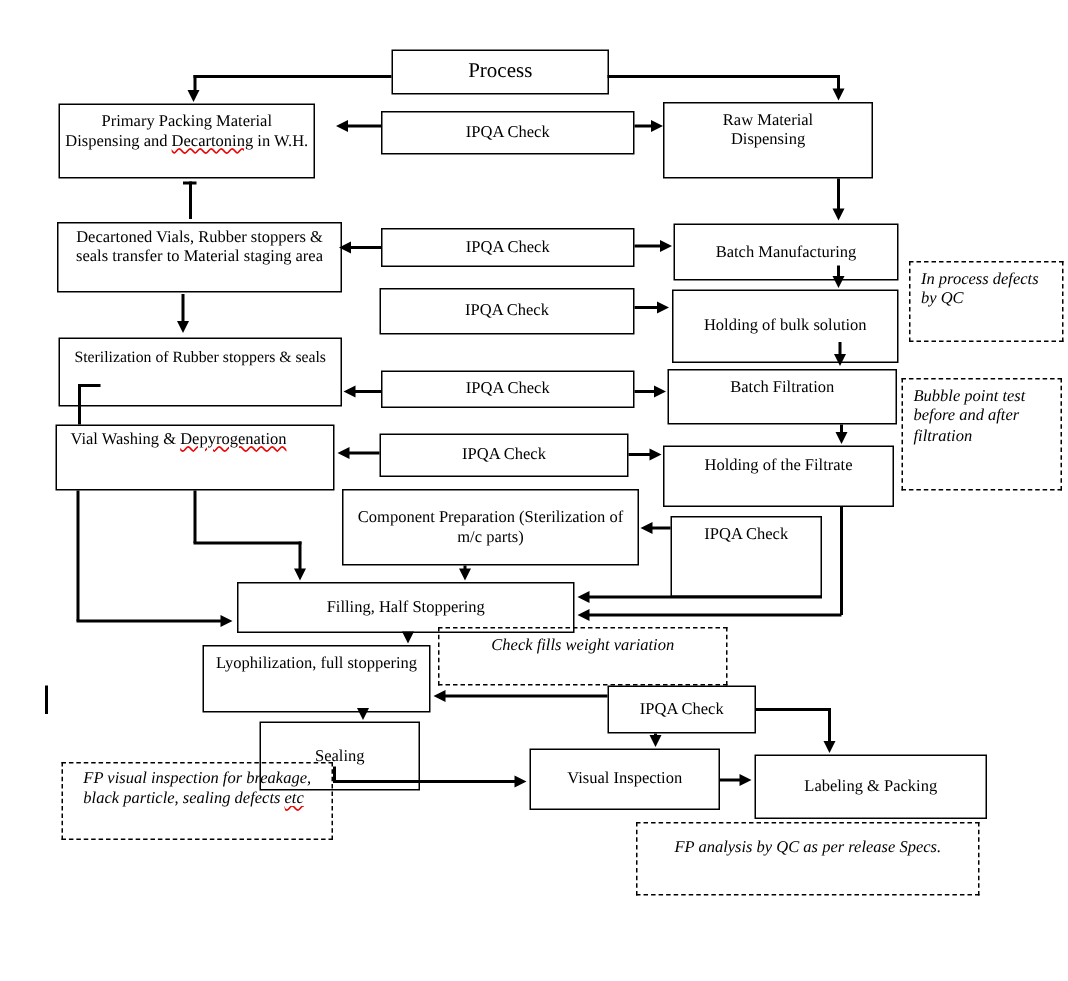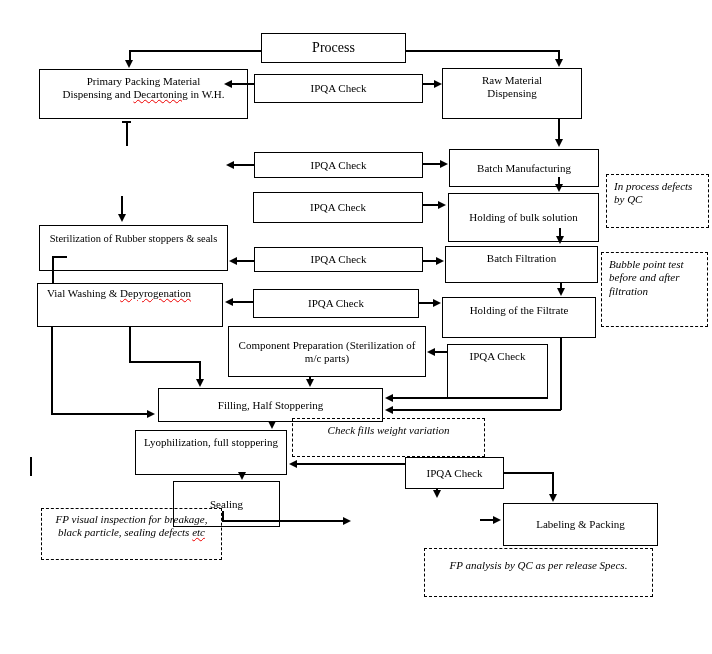--- a/index.html
+++ b/index.html
@@ -6,47 +6,49 @@
   #canvas{position:relative;width:712px;height:654px;background:#fff;overflow:hidden;
           font-family:"Liberation Serif","DejaVu Serif",serif;color:#000;}
   .box{position:absolute;box-sizing:border-box;border:1px solid #000;background:#fff;
        display:flex;align-items:center;justify-content:center;text-align:center;
        font-size:11px;line-height:1.18;white-space:pre-line;padding:1px 2px;}
   .top{align-items:flex-start;}
   .lft{justify-content:flex-start;text-align:left;}
   .dashed{position:absolute;box-sizing:border-box;border:1px dashed #000;background:transparent;
        display:flex;font-style:italic;font-size:11px;line-height:1.22;white-space:pre-line;
        align-items:flex-start;z-index:6;}
-  .ctr{justify-content:center;text-align:center;font-family:Liberation Serif, serif;}
+  .ctr{justify-content:center;font-family:Liberation Serif, serif;}
   .proc{font-size:14px;}
   .steril{font-size:10.5px;}
   .hl{position:absolute;height:2px;background:#000;z-index:4;}
   .vl{position:absolute;width:2px;background:#000;z-index:4;}
   .ah{position:absolute;width:0;height:0;z-index:5;}
   .ah.d{border-left:4px solid transparent;border-right:4px solid transparent;border-top:8px solid #000;}
   .ah.l{border-top:4px solid transparent;border-bottom:4px solid transparent;border-right:8px solid #000;}
   .ah.r{border-top:4px solid transparent;border-bottom:4px solid transparent;border-left:8px solid #000;}
   .sq{text-decoration:underline;text-decoration-style:wavy;text-decoration-color:#e00;text-decoration-thickness:1px;}
   .bx{z-index:3;}
 </style>
 </head>
 <body>
 
 <div id="canvas">
 
   <div class="box bx proc" style="left:261px;top:33px;width:145px;height:30px">Process</div>
 
-  <div class="box bx top" style="left:39px;top:69px;width:209px;height:50px;padding-top:5px"><span><span>Primary Packing Material
+  <div class="box bx top" style="left:39px;top:69px;width:171px;height:50px;padding-top:5px"><span><span>Primary Packing Material
 Dispensing and </span><span class="sq">Decartoning</span><span> in W.H.</span></span></div>
 
   <div class="box bx top" style="left:442px;top:68px;width:140px;height:51px;padding-top:5px">Raw Material
 Dispensing</div>
 
   <div class="box bx" style="left:254px;top:74px;width:169px;height:29px">IPQA Check</div>
 
+  <div class="box bx top" style="left:38px;top:148px;width:190px;height:47px;padding-top:3px">Decartoned Vials, Rubber stoppers &amp;
+seals transfer to Material staging area</div>
 
   <div class="box bx" style="left:449px;top:149px;width:150px;height:38px">Batch Manufacturing</div>
 
   <div class="box bx" style="left:254px;top:152px;width:169px;height:26px">IPQA Check</div>
 
   <div class="box bx" style="left:253px;top:192px;width:170px;height:31px">IPQA Check</div>
 
   <div class="box bx top" style="left:448px;top:193px;width:151px;height:49px;padding-top:17px">Holding of bulk solution</div>
 
   <div class="box bx top steril" style="left:39px;top:225px;width:189px;height:46px;padding-top:7px">Sterilization of Rubber stoppers &amp; seals</div>
@@ -67,20 +69,21 @@
   <div class="box bx top" style="left:447px;top:344px;width:101px;height:54px;padding-top:5px">IPQA Check</div>
 
   <div class="box bx" style="left:158px;top:388px;width:225px;height:34px">Filling, Half Stoppering</div>
 
   <div class="box bx top" style="left:135px;top:430px;width:152px;height:45px;padding-top:5px">Lyophilization, full stoppering</div>
 
   <div class="box bx" style="left:405px;top:457px;width:99px;height:32px">IPQA Check</div>
 
   <div class="box bx" style="left:173px;top:481px;width:107px;height:46px">Sealing</div>
 
+  <div class="box bx" style="left:353px;top:499px;width:127px;height:41px">Visual Inspection</div>
 
   <div class="box bx" style="left:503px;top:503px;width:155px;height:43px">Labeling &amp; Packing</div>
 
 
   <div class="dashed lft" style="left:606px;top:174px;width:103px;height:54px;padding:5px 0 0 7px">In process defects
 by QC</div>
 
   <div class="dashed lft" style="left:601px;top:252px;width:107px;height:75px;padding:5px 0 0 7px">Bubble point test
 before and after
 filtration</div>

